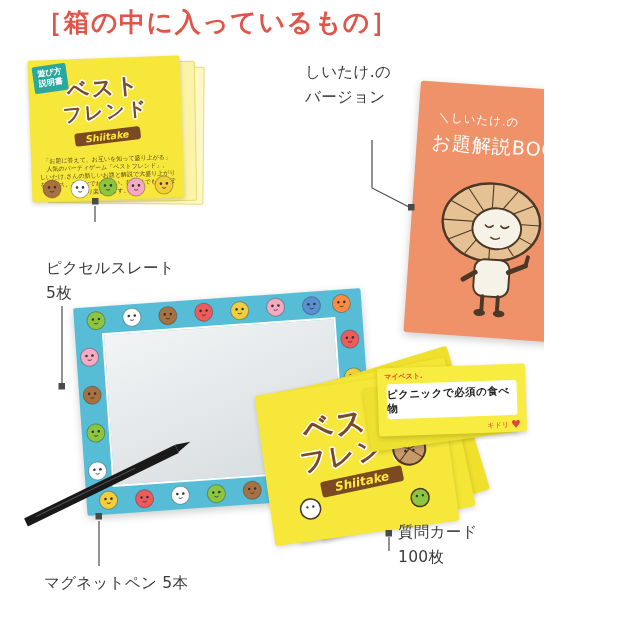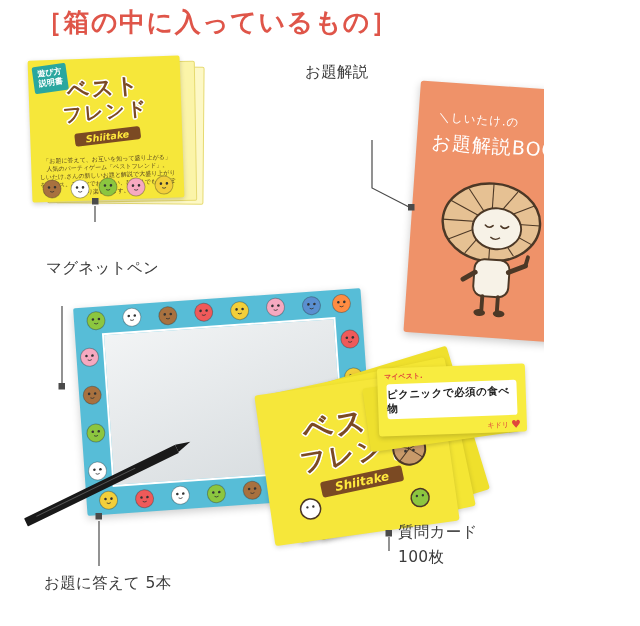--- a/index.html
+++ b/index.html
@@ -128,21 +128,22 @@
     <svg class="manual-chars" viewBox="0 0 144 24">
       <use href="#chr" x="16" y="12" color="#a8713f"></use>
       <use href="#chr" x="44" y="13" color="#ffffff"></use>
       <use href="#chr" x="72" y="12" color="#8cc63f"></use>
       <use href="#chr" x="100" y="13" color="#f6a9c0"></use>
       <use href="#chr" x="128" y="12" color="#f2cf3a"></use>
     </svg>
   </div>
 
   <div class="label lbl-book">
-    <div>お題解説</div>
+    <div>しいたけ.の</div>
+    <div>バージョン</div>
   </div>
 
   <div class="book">
     <div class="book-kicker">＼しいたけ.の</div>
     <div class="book-title">お題解説BOOK</div>
     <svg class="book-char" viewBox="0 0 124 156">
       <ellipse cx="58" cy="46" rx="50" ry="40" fill="#e6c193" stroke="#4c3826" stroke-width="2.5"></ellipse>
       <g stroke="#4c3826" stroke-width="1.1">
         <line x1="58" y1="46" x2="108" y2="46"></line>
           <line x1="58" y1="46" x2="101" y2="66"></line>
@@ -164,21 +165,22 @@
       <path d="M79 96 L96 88" stroke="#4c3826" stroke-width="5" stroke-linecap="round"></path>
       <path d="M96 88 l2 -9" stroke="#4c3826" stroke-width="4" stroke-linecap="round"></path>
       <path d="M45 98 L33 106" stroke="#4c3826" stroke-width="5" stroke-linecap="round"></path>
       <path d="M54 122 v14 M70 122 v14" stroke="#4c3826" stroke-width="4" stroke-linecap="round"></path>
       <ellipse cx="52" cy="139" rx="6" ry="3.5" fill="#4c3826"></ellipse>
       <ellipse cx="72" cy="139" rx="6" ry="3.5" fill="#4c3826"></ellipse>
     </svg>
   </div>
 
   <div class="label lbl-slate">
-    <div>マグネットペン</div>
+    <div>ピクセルスレート</div>
+    <div>5枚</div>
   </div>
 
   <div class="slate">
     <svg class="slate-chars" viewBox="0 0 288 208">
       <use href="#chr" x="22" y="14" color="#8cc63f"></use>
         <use href="#chr" x="58" y="13" color="#ffffff"></use>
       <use href="#chr" x="94" y="14" color="#a8713f"></use>
         <use href="#chr" x="130" y="13" color="#ef5a5a"></use>
       <use href="#chr" x="166" y="14" color="#f2cf3a"></use>
         <use href="#chr" x="202" y="13" color="#f6a9c0"></use>
@@ -237,21 +239,21 @@
     <div class="tcard-tag">マイベスト.</div>
     <div class="tcard-band">ピクニックで必須の食べ物</div>
     <div class="tcard-corner">
       <span>キドリ</span>
       <span class="heart">♥</span>
     </div>
   </div>
 
   <div class="pen"></div>
 
-  <div class="label lbl-pen">お題に答えて 5本</div>
+  <div class="label lbl-pen">マグネットペン 5本</div>
   <div class="label lbl-cards">
     <div>質問カード</div>
     <div>100枚</div>
   </div>
 
   <svg class="connectors">
     <g>
       <rect x="92" y="198" width="6.5" height="6.5"></rect>
       <line x1="95" y1="206" x2="95" y2="222"></line>
     </g>

